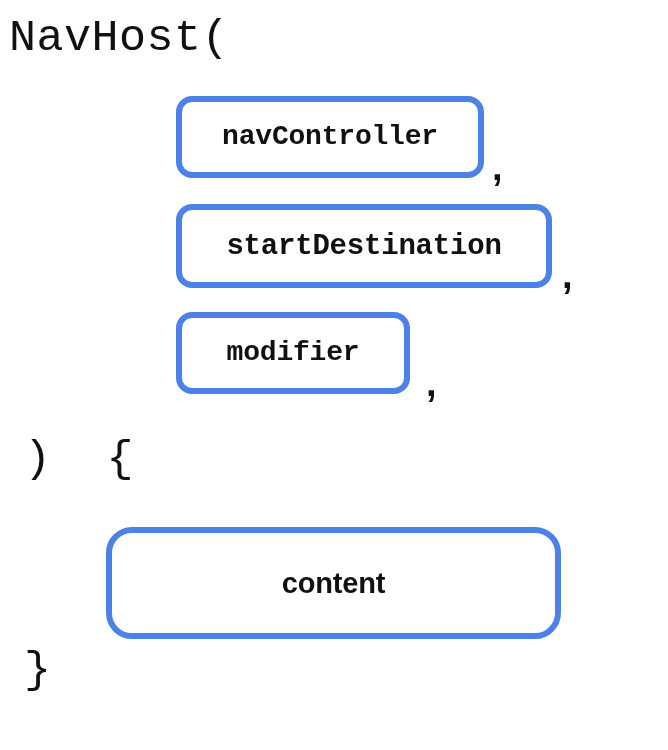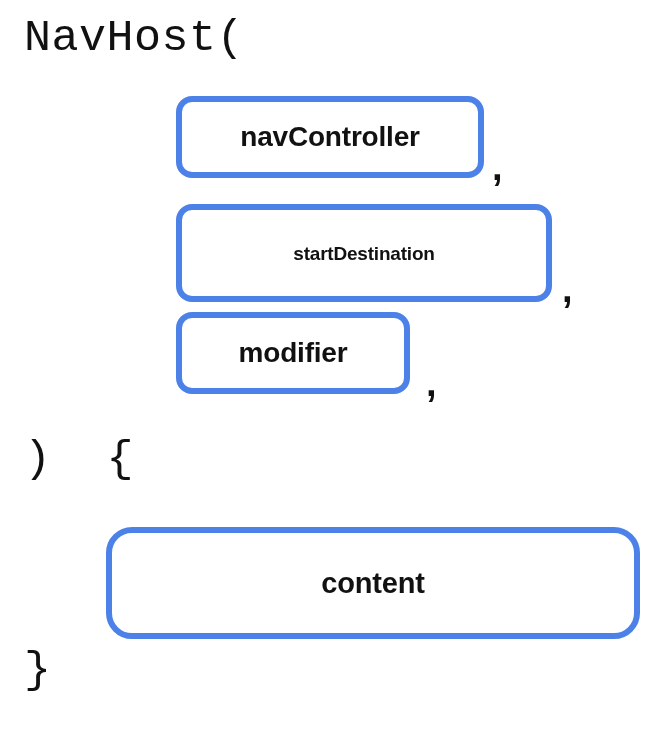--- a/index.html
+++ b/index.html
@@ -29,21 +29,21 @@
   .code-line {
     position: absolute;
     font-family: "Liberation Mono", "DejaVu Sans Mono", monospace;
     font-weight: 400;
     color: #111111;
     white-space: pre;
     line-height: 1;
     letter-spacing: 0.5px;
   }
   .code-header {
-    left: 24px;
+    left: 9px;
     top: 16px;
     font-size: 45px;
   }
   .code-close-paren {
     left: 24px;
     top: 437px;
     font-size: 45px;
   }
   .code-close-brace {
     left: 24px;
@@ -63,28 +63,28 @@
 
   .pill {
     box-sizing: border-box;
     border: 6px solid #4c82e8;
     border-radius: 16px;
     background: #ffffff;
     display: flex;
     align-items: center;
     justify-content: center;
     color: #111111;
-    font-family: Liberation Sans, sans-serif;
+    font-family: Liberation Mono, monospace;
     font-weight: 700;
     font-size: 28px;
     letter-spacing: -0.2px;
     line-height: 1;
   }
   .pill.p0 { width: 308px; height: 82px; }
-  .pill.p1 { width: 376px; height: 98px; font-size: 19px; }
+  .pill.p1 { width: 376px; height: 84px; font-size: 29px; }
   .pill.p2 { width: 234px; height: 82px; }
 
   .comma {
     font-family: "Liberation Sans", sans-serif;
     font-weight: 700;
     font-size: 38px;
     color: #111111;
     line-height: 1;
     margin-left: 8px;
     align-self: flex-end;
@@ -92,21 +92,21 @@
     top: 8px;
   }
   .param-row.r1 .comma { margin-left: 10px; top: 6px; }
   .param-row.r2 .comma { margin-left: 16px; top: 8px; }
 
   
   .content-box {
     position: absolute;
     left: 106px;
     top: 527px;
-    width: 534px;
+    width: 455px;
     height: 112px;
     box-sizing: border-box;
     border: 6px solid #4c82e8;
     border-radius: 26px;
     background: #ffffff;
     display: flex;
     align-items: center;
     justify-content: center;
   }
   .content-label {

